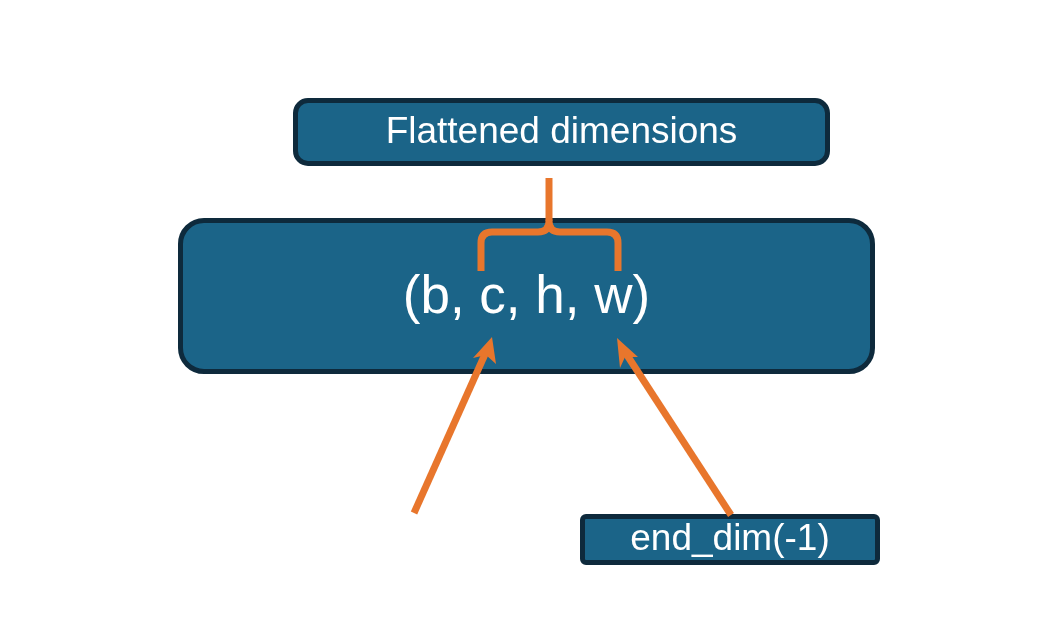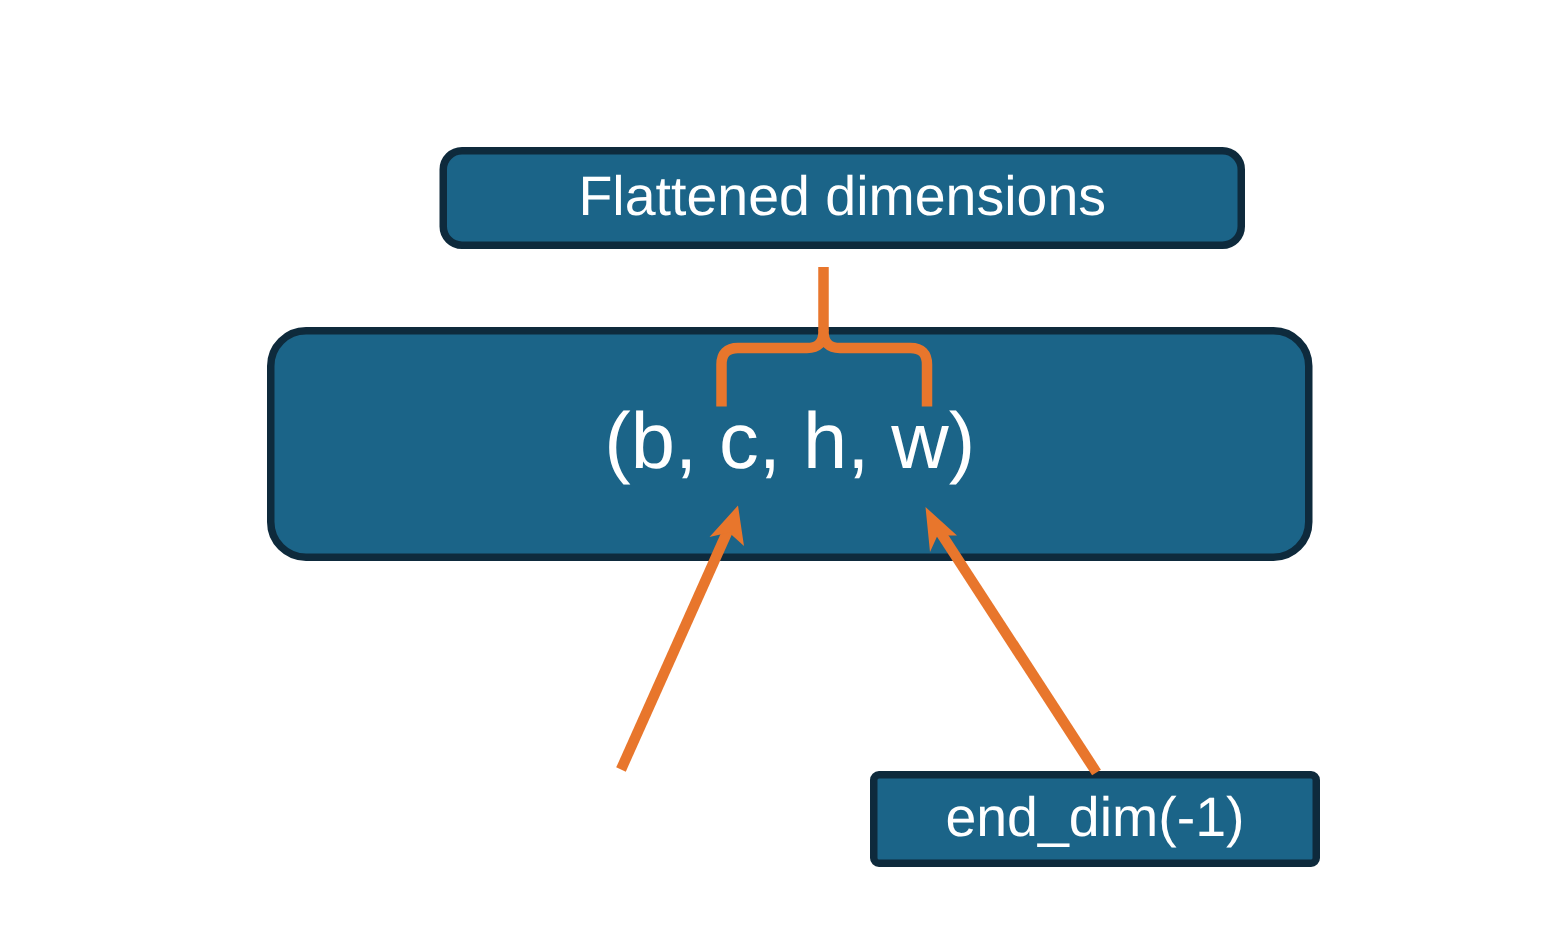--- a/index.html
+++ b/index.html
@@ -54,21 +54,21 @@
     top: 514px;
     width: 294px;
     height: 65px;
     font-size: 37px;
     border-radius: 15px;
   }
   #box-end-dim {
     left: 580px;
     top: 514px;
     width: 300px;
-    height: 64px;
+    height: 51px;
     font-size: 37px;
     border-radius: 6px;
   }
   .box-label {
     display: block;
     padding-bottom: 4px;
   }
   #overlay {
     position: absolute;
     left: 0;

